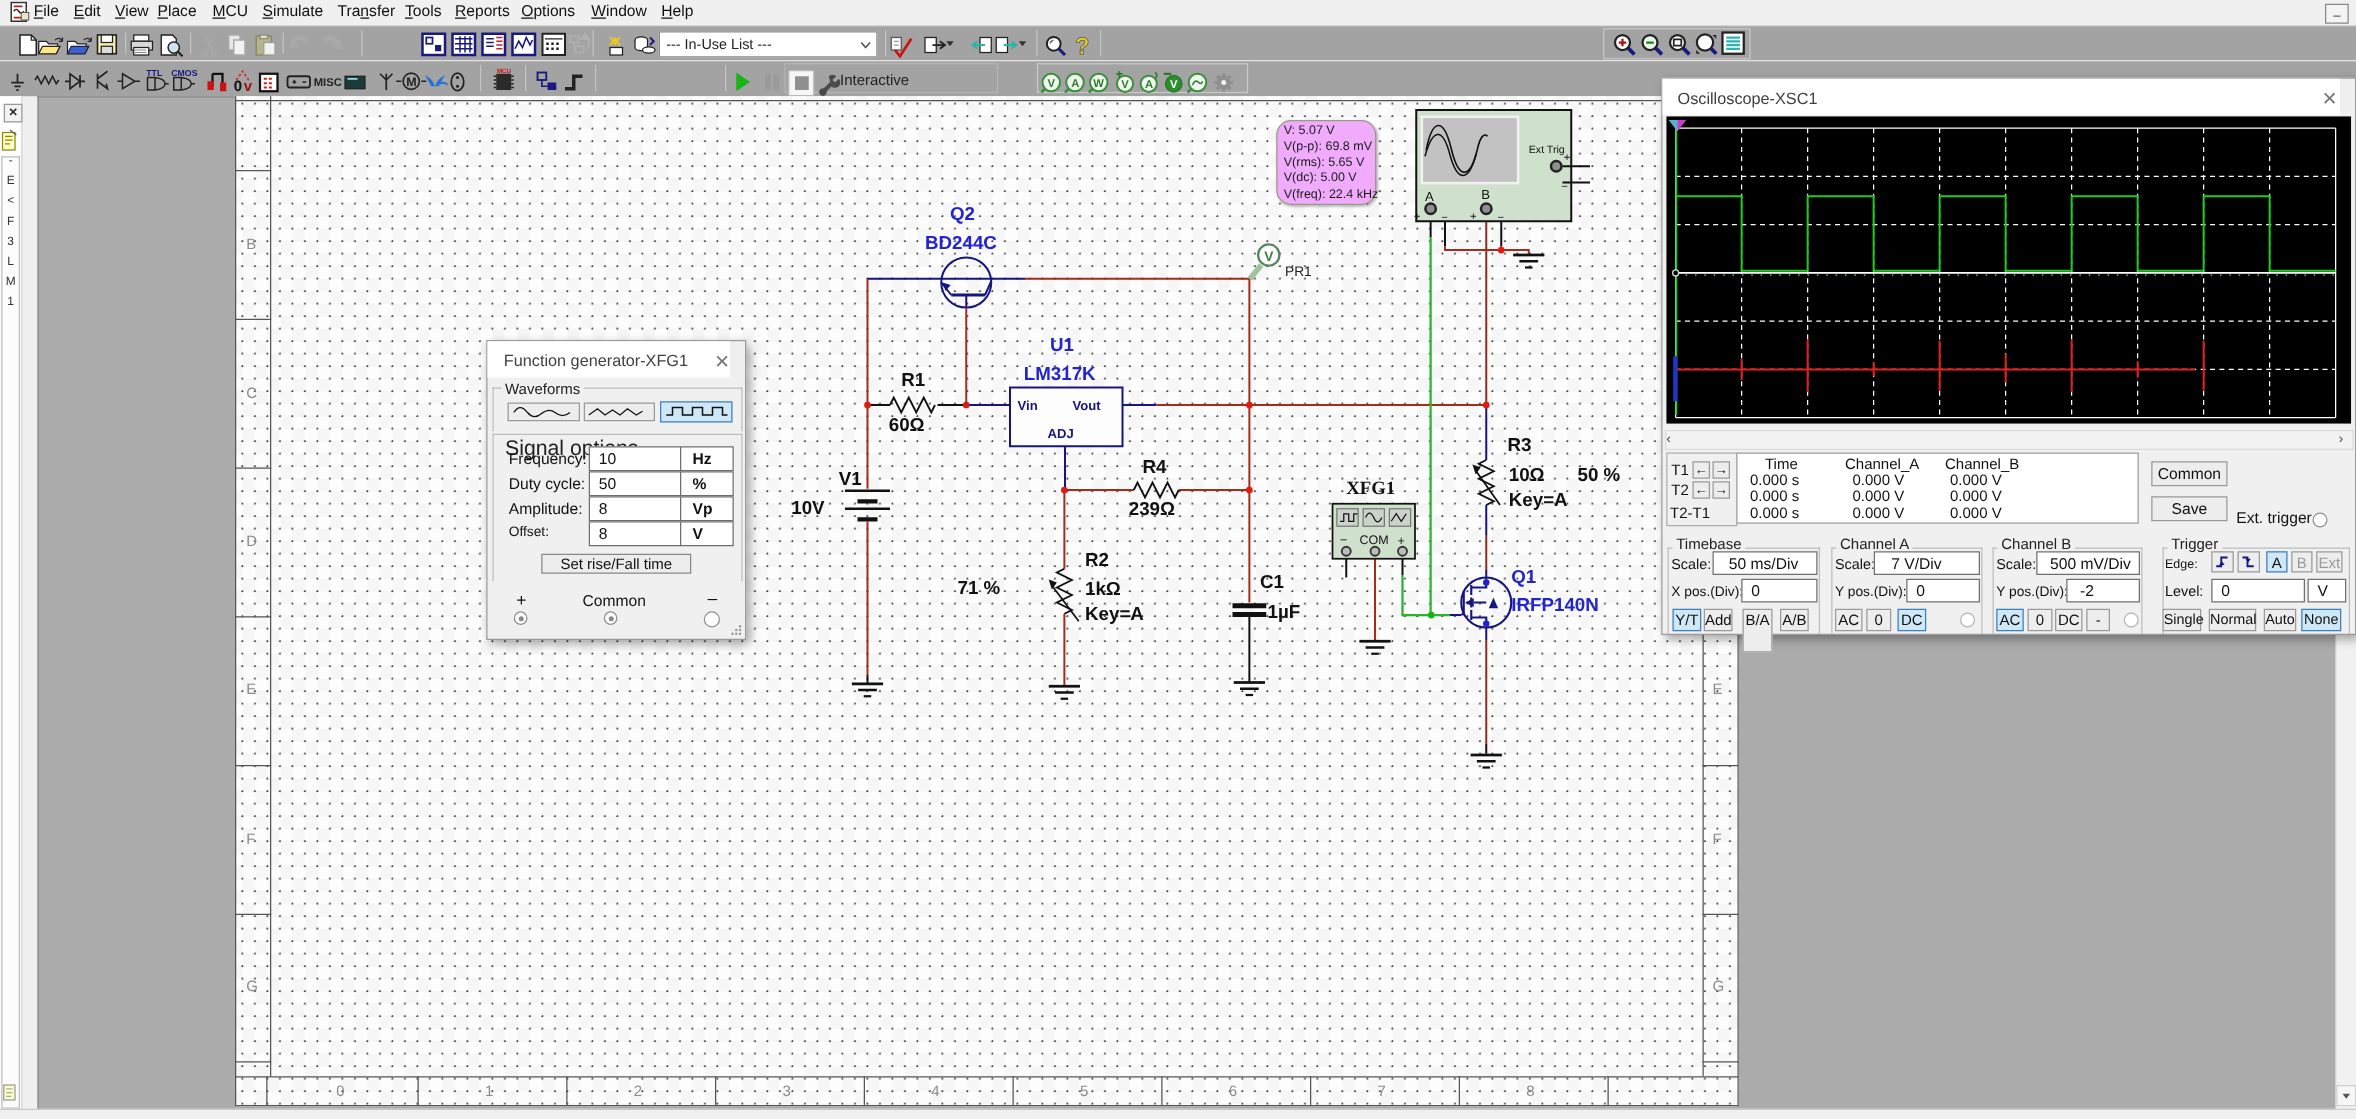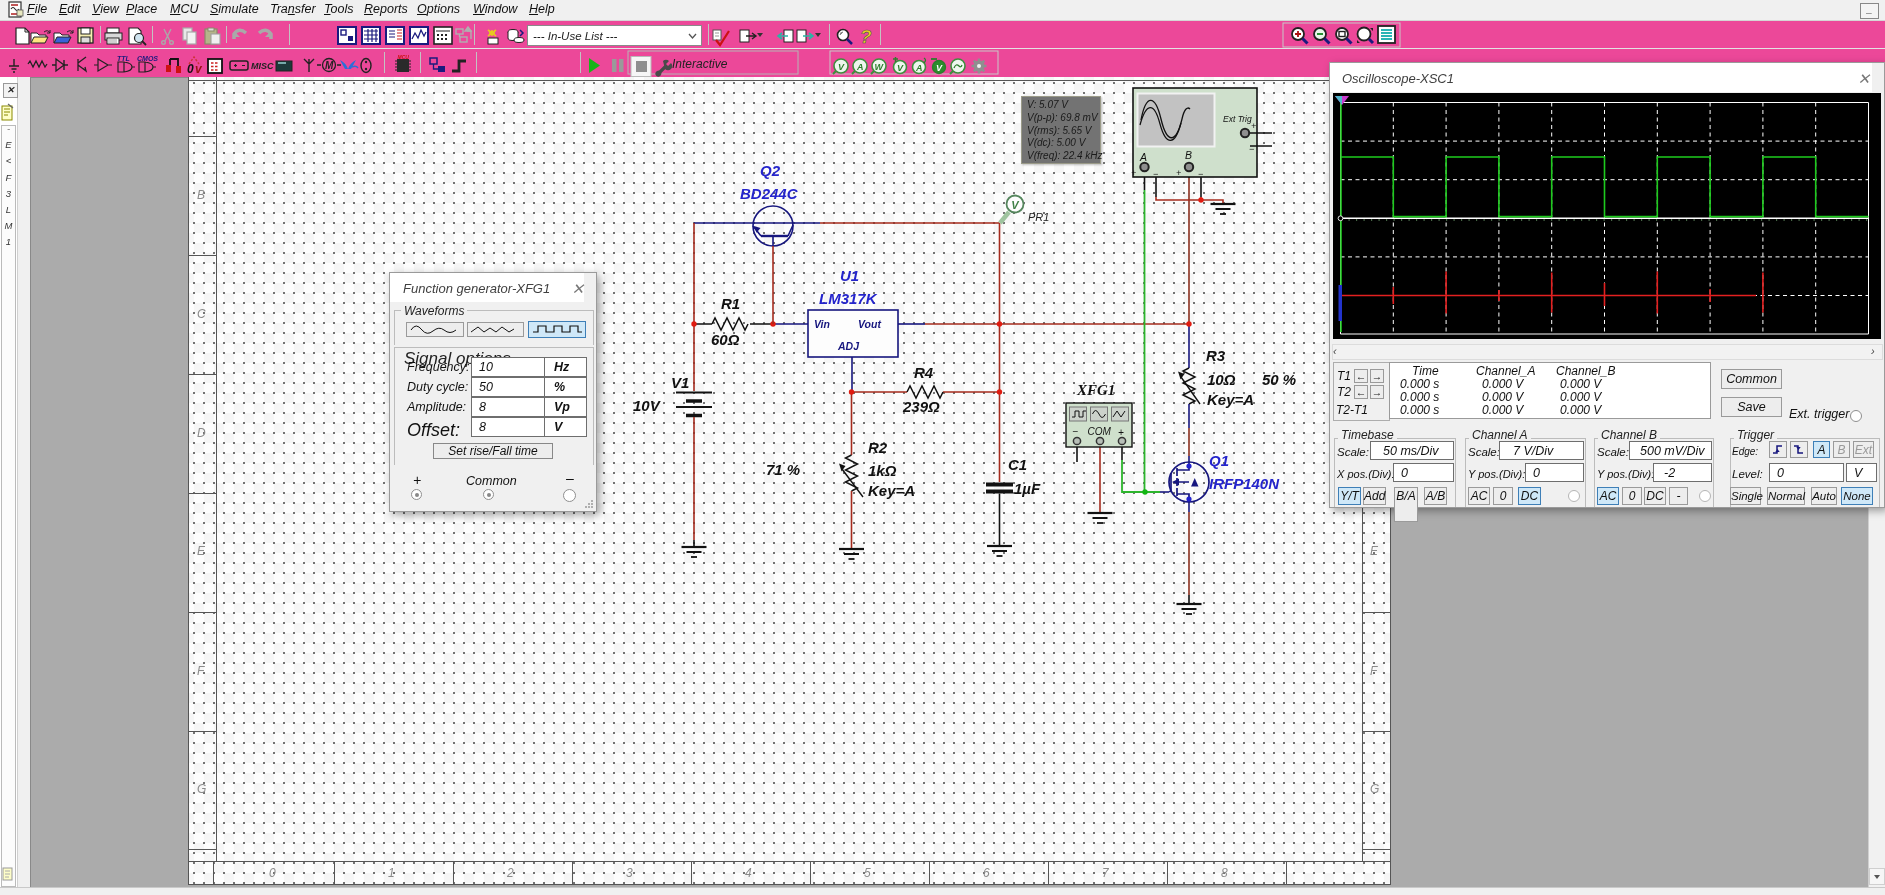--- a/index.html
+++ b/index.html
@@ -1,24 +1,24 @@
 <!DOCTYPE html>
 <html><head>
 <meta charset="utf-8">
 <style>
   html,body{margin:0;padding:0;background:#fff;}
   #root{position:relative;width:1885px;height:895px;overflow:hidden;
-        font-family:"Liberation Sans",sans-serif;background:#f0f0f0;font-style:italic;}
+        font-family:"Liberation Sans",sans-serif;background:#f0f0f0;}
   .abs{position:absolute;}
   
   #menubar{left:0;top:0;width:1885px;height:20px;background:#f0f0f0;border-bottom:1px solid #d5d5d5;}
   .mi{position:absolute;top:2px;font-size:12.5px;color:#111;}
   .mi u{text-decoration:underline;}
   
-  #tbars{left:0;top:21px;width:1885px;height:56px;background:#ec4899;}
+  #tbars{left:0;top:21px;width:1885px;height:56px;background:#a3a3a3;}
   
   #combo{position:absolute;left:527px;top:4px;width:175px;height:21px;background:#fff;border:1px solid #8a8a8a;font-size:11.5px;color:#222;line-height:20px;padding-left:5px;box-sizing:border-box;}
   #combo .arr{position:absolute;right:4px;top:7px;width:9px;height:6px;}
   
   #leftpanel{left:0;top:77px;width:17px;height:810px;background:#fff;border-right:1px solid #d0d0d0;}
   #canvas{left:30px;top:77px;width:1838px;height:810px;background:#ababab;border:1px solid #898989;border-right:none;}
   #sheet{left:188px;top:77px;width:1203px;height:808px;background:#fdfdfd;
      background-image:
        radial-gradient(circle at 1px 1px, #424242 0.6px, rgba(0,0,0,0) 1px),
        repeating-conic-gradient(#fdfdfd 0% 25%, #f6f6f6 0% 50%);
@@ -610,21 +610,21 @@
     </g>
   </svg>
   <div id="vscroll" class="abs">
     <div class="abs" style="left:0;top:791px;width:16px;height:17px;background:#f6f6f6;border:1px solid #cfcfcf;box-sizing:border-box">
       <svg width="14" height="15" viewBox="0 0 14 15">
           <path d="M4 6 l3 4 l3 -4 z" fill="#555"></path>
         </svg>
     </div>
   </div>
 
-  <div class="abs" style="left:1021px;top:96px;width:80px;height:68px;background:#737373;border:1px solid #9a9a88;border-radius:0;box-shadow:1px 1px 2px rgba(0,0,0,0.25);font-size:10px;color:#1a1a1a;line-height:12.8px;padding:2px 0 0 5px;box-sizing:border-box;white-space:nowrap">
+  <div class="abs" style="left:1021px;top:96px;width:80px;height:68px;background:#f0abfc;border:1px solid #9a9a88;border-radius:12px;box-shadow:1px 1px 2px rgba(0,0,0,0.25);font-size:10px;color:#1a1a1a;line-height:12.8px;padding:2px 0 0 5px;box-sizing:border-box;white-space:nowrap">
     V: 5.07 V<br>V(p-p): 69.8 mV<br>V(rms): 5.65 V<br>V(dc): 5.00 V<br>V(freq): 22.4 kHz
   </div>
 
   <div class="win" style="left:389px;top:272px;width:206px;height:238px">
     <div class="wtitle">
         <span style="position:absolute;left:13px;top:8px">Function generator-XFG1</span>
       </div>
     <div class="wx" style="right:12px;top:7px">✕</div>
     <div class="gbox" style="left:4px;top:37px;width:198px;height:34px;border-bottom:none"></div>
     <div class="glabel" style="left:11px;top:31px">Waveforms</div>
@@ -634,21 +634,21 @@
     <svg class="abs" style="left:15px;top:48px" width="182" height="18" viewBox="0 0 182 18">
       <path d="M6 9 q5 -8 11 0 q5 6 11 1 q6 -5 11 -1 q6 5 12 0" stroke="#111" stroke-width="1" fill="none"></path>
       <path d="M66 11 l7 -5 l6 5 l6 -4 l6 4 l6 -5 l7 5 l5 -3" stroke="#111" stroke-width="1" fill="none"></path>
       <path d="M128 11 h5 v-6 h8 v6 h8 v-6 h8 v6 h8 v-6 h8 v6 h4" stroke="#111" stroke-width="1.2" fill="none"></path>
     </svg>
     <div class="gbox" style="left:4px;top:74px;width:198px;height:117px;border-bottom:none"></div>
     <div class="glabel" style="left:11px;top:76px;font-size:17px">Signal options</div>
     <div class="lbl" style="left:17px;top:87px;font-size:12.5px">Frequency:</div>
     <div class="lbl" style="left:17px;top:107px;font-size:12.5px">Duty cycle:</div>
     <div class="lbl" style="left:17px;top:127px;font-size:12.5px">Amplitude:</div>
-    <div class="lbl" style="left:17px;top:147px;font-size:18px">Offset:</div>
+    <div class="lbl" style="left:17px;top:147px;font-size:11px">Offset:</div>
     <div class="inp" style="left:81px;top:84px;width:74px;height:20px;padding:2px 0 0 7px">10</div>
     <div class="inp" style="left:81px;top:104px;width:74px;height:20px;padding:2px 0 0 7px">50</div>
     <div class="inp" style="left:81px;top:124px;width:74px;height:20px;padding:2px 0 0 7px">8</div>
     <div class="inp" style="left:81px;top:144px;width:74px;height:20px;padding:2px 0 0 7px">8</div>
     <div class="inp" style="left:154px;top:84px;width:43px;height:20px;padding:2px 0 0 9px;font-weight:bold">Hz</div>
     <div class="inp" style="left:154px;top:104px;width:43px;height:20px;padding:2px 0 0 9px;font-weight:bold">%</div>
     <div class="inp" style="left:154px;top:124px;width:43px;height:20px;padding:2px 16px 0 9px;font-weight:bold">Vp</div>
     <div class="inp" style="left:154px;top:144px;width:43px;height:20px;padding:2px 0 0 9px;font-weight:bold">V</div>
     <div class="btn" style="left:43px;top:170px;width:120px;height:16px;line-height:15px;border-color:#888">Set rise/Fall time</div>
     <div class="lbl" style="left:23px;top:199px;font-size:14px">+</div>

